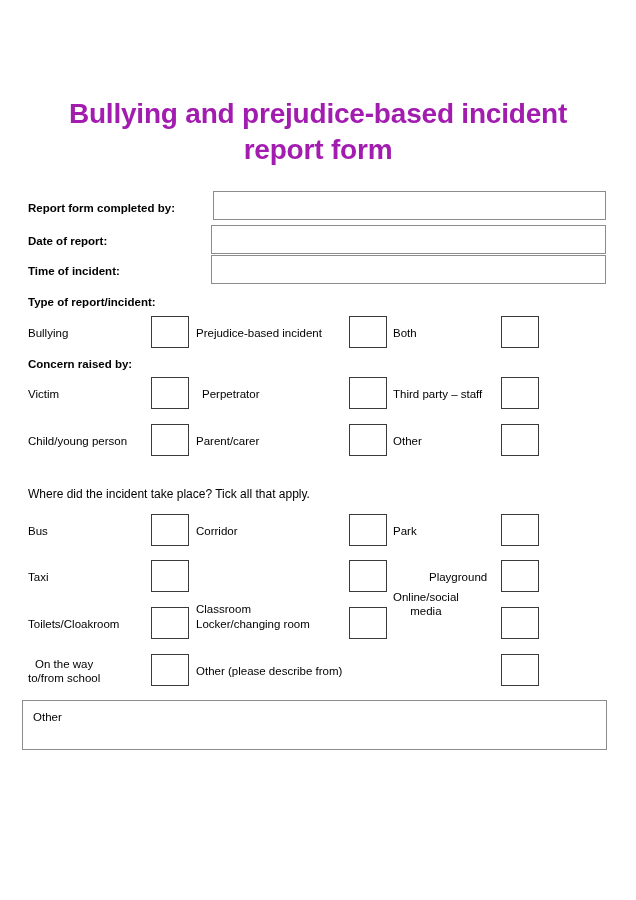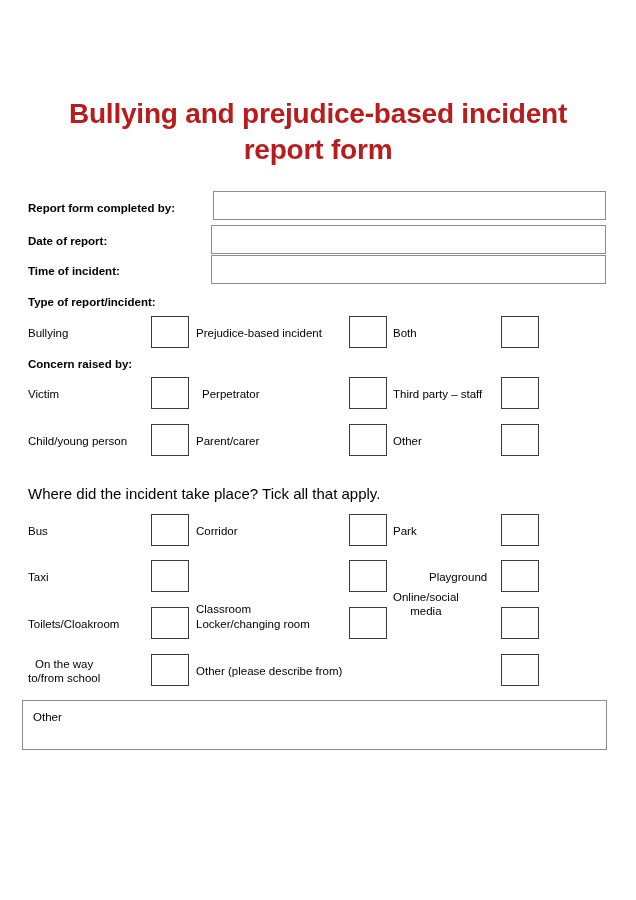--- a/index.html
+++ b/index.html
@@ -25,21 +25,21 @@
   
   .form-title {
     position: absolute;
     left: 28px;
     top: 96px;
     width: 580px;
     text-align: center;
     font-size: 28px;
     line-height: 36px;
     font-weight: bold;
-    color: #b91c1c;
+    color: #a21caf;
     letter-spacing: -0.2px;
   }
 
   
   .field-box {
     position: absolute;
     border: 1px solid #8c8c8c;
     background: #ffffff;
     box-sizing: border-box;
   }
@@ -63,21 +63,21 @@
     font-weight: bold;
   }
   .section-head {
     position: absolute;
     font-size: 11.5px;
     line-height: 14px;
     font-weight: bold;
   }
   .question {
     position: absolute;
-    font-size: 15px;
+    font-size: 12px;
     line-height: 14px;
     font-weight: normal;
   }
   .other-box-label {
     position: absolute;
     font-size: 11.5px;
     line-height: 14px;
   }
 </style>
 </head>

